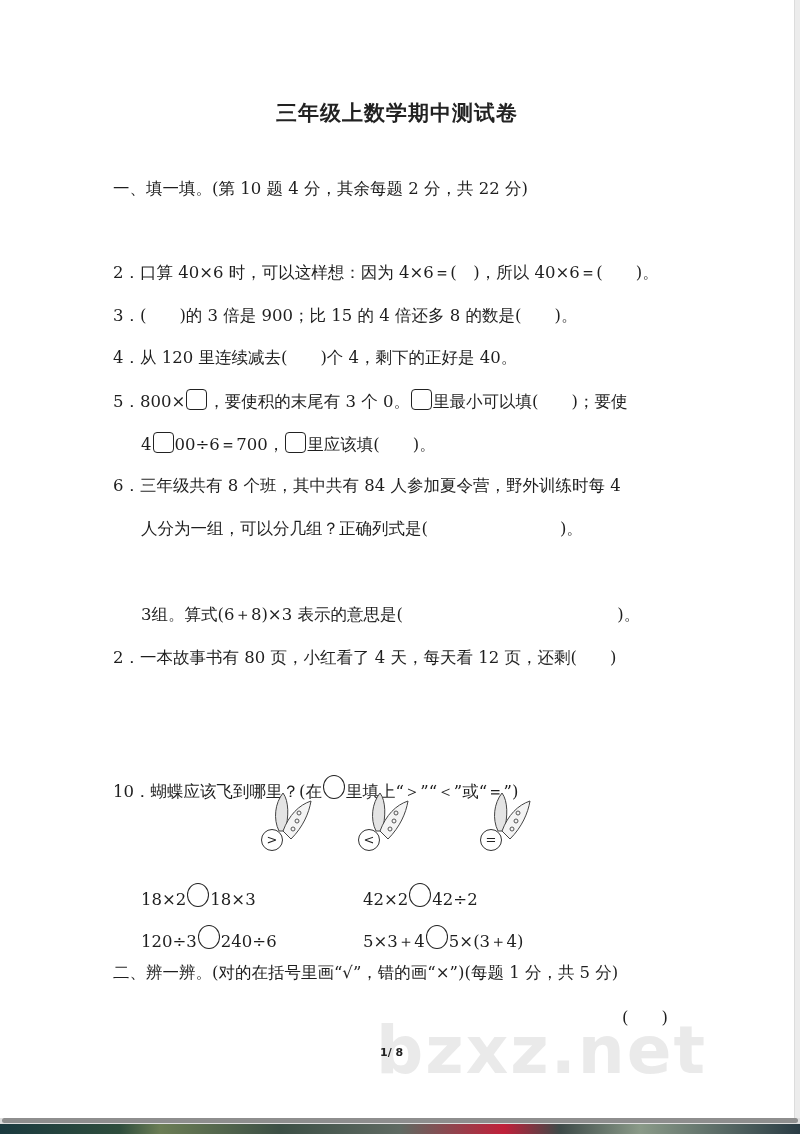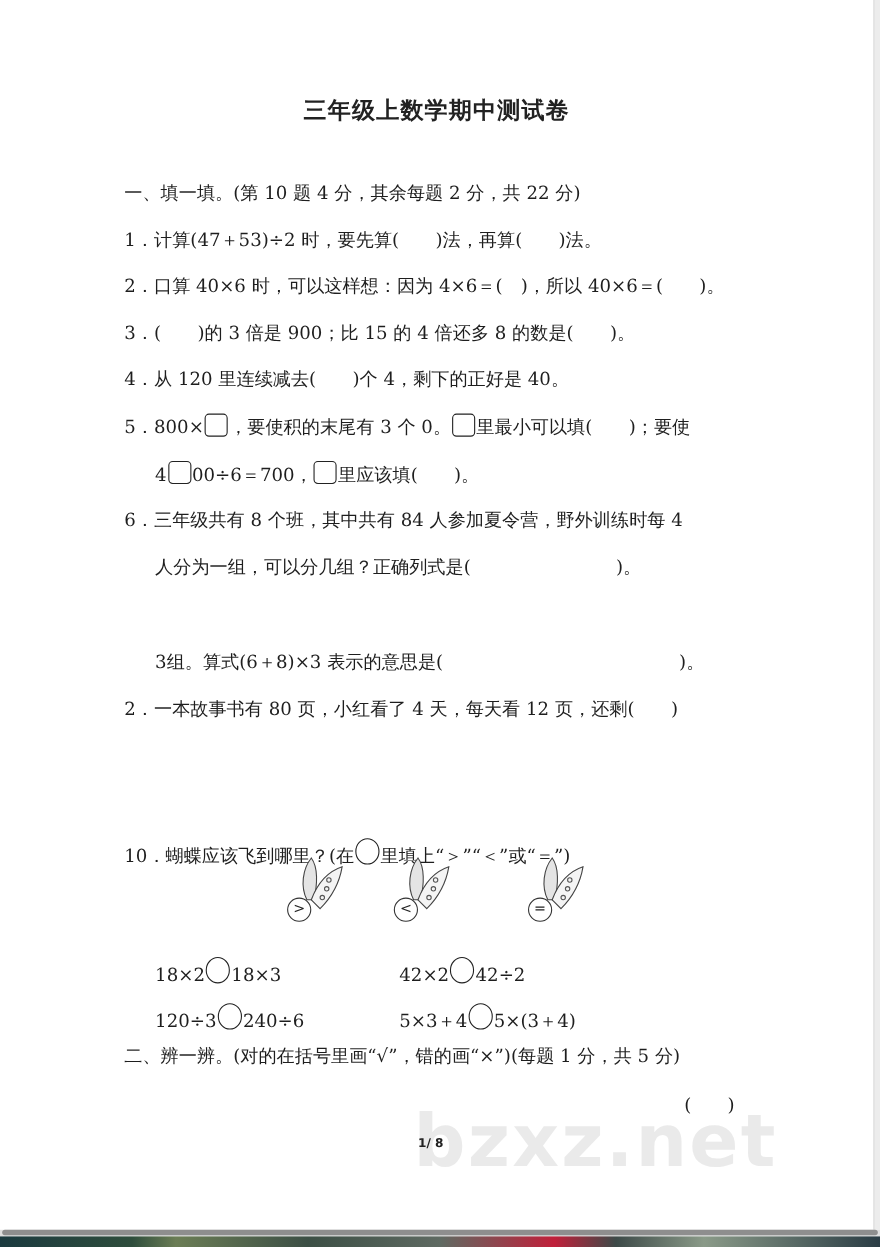--- a/index.html
+++ b/index.html
@@ -2,21 +2,21 @@
 <html><head>
 <meta charset="utf-8">
 <style>
   html, body { margin:0; padding:0; }
   body {
     width:800px; height:1134px; overflow:hidden; position:relative;
     background:#ffffff;
     font-family: "DejaVu Serif", "Liberation Serif", serif;
     color:#1a1a1a;
   }
-  .page { position:absolute; left:0; top:3px; width:794px; height:1118px; background:#fff; }
+  .page { position:absolute; left:0; top:16px; width:794px; height:1118px; background:#fff; }
   .right-edge { position:absolute; left:794px; top:0; width:6px; height:1118px; background:#ececec; border-left:1px solid #dcdcdc; }
   .title {
     position:absolute; left:0; width:794px; top:83px; text-align:center;
     font-family: "DejaVu Sans", "Liberation Sans", sans-serif;
     font-weight:bold; font-size:21px; letter-spacing:1px; color:#222;
   }
   .line { position:absolute; left:113px; font-size:16.5px; white-space:nowrap; color:#1e1e1e;margin-top:12px; }
   .indent { left:141px; }
   .box {
     display:inline-block; width:19px; height:19px; border:1.3px solid #222;
@@ -51,21 +51,20 @@
     background: linear-gradient(90deg, #1b3a3f 0%, #2e4d3c 15%, #6b7d55 20%, #3c4f45 35%, #5f6a62 50%, #c0203a 63%, #3d4a48 70%, #8a9a88 80%, #2a3c44 100%);
   }
 </style>
 </head>
 <body>
 
 <div class="page">
   <div class="title">三年级上数学期中测试卷</div>
 
   <div class="line" style="top:150px">一、填一填。(第 10 题 4 分，其余每题 2 分，共 22 分)</div>
-  <div class="line" style="top:193px">1．计算(47＋53)÷2 时，要先算(　　)法，再算(　　)法。</div>
   <div class="line" style="top:234px">2．口算 40×6 时，可以这样想：因为 4×6＝(　)，所以 40×6＝(　　)。</div>
   <div class="line" style="top:277px">3．(　　)的 3 倍是 900；比 15 的 4 倍还多 8 的数是(　　)。</div>
   <div class="line" style="top:319px">4．从 120 里连续减去(　　)个 4，剩下的正好是 40。</div>
 
   <div class="line" style="top:361px">
     <span>5．800×</span><span class="box full"></span><span>，要使积的末尾有 3 个 0。</span><span class="box full"></span><span>里最小可以填(　　)；要使</span>
   </div>
   <div class="line indent" style="top:404px">
     <span>4</span><span class="box full"></span><span>00÷6＝700，</span><span class="box full"></span><span>里应该填(　　)。</span>
   </div>

